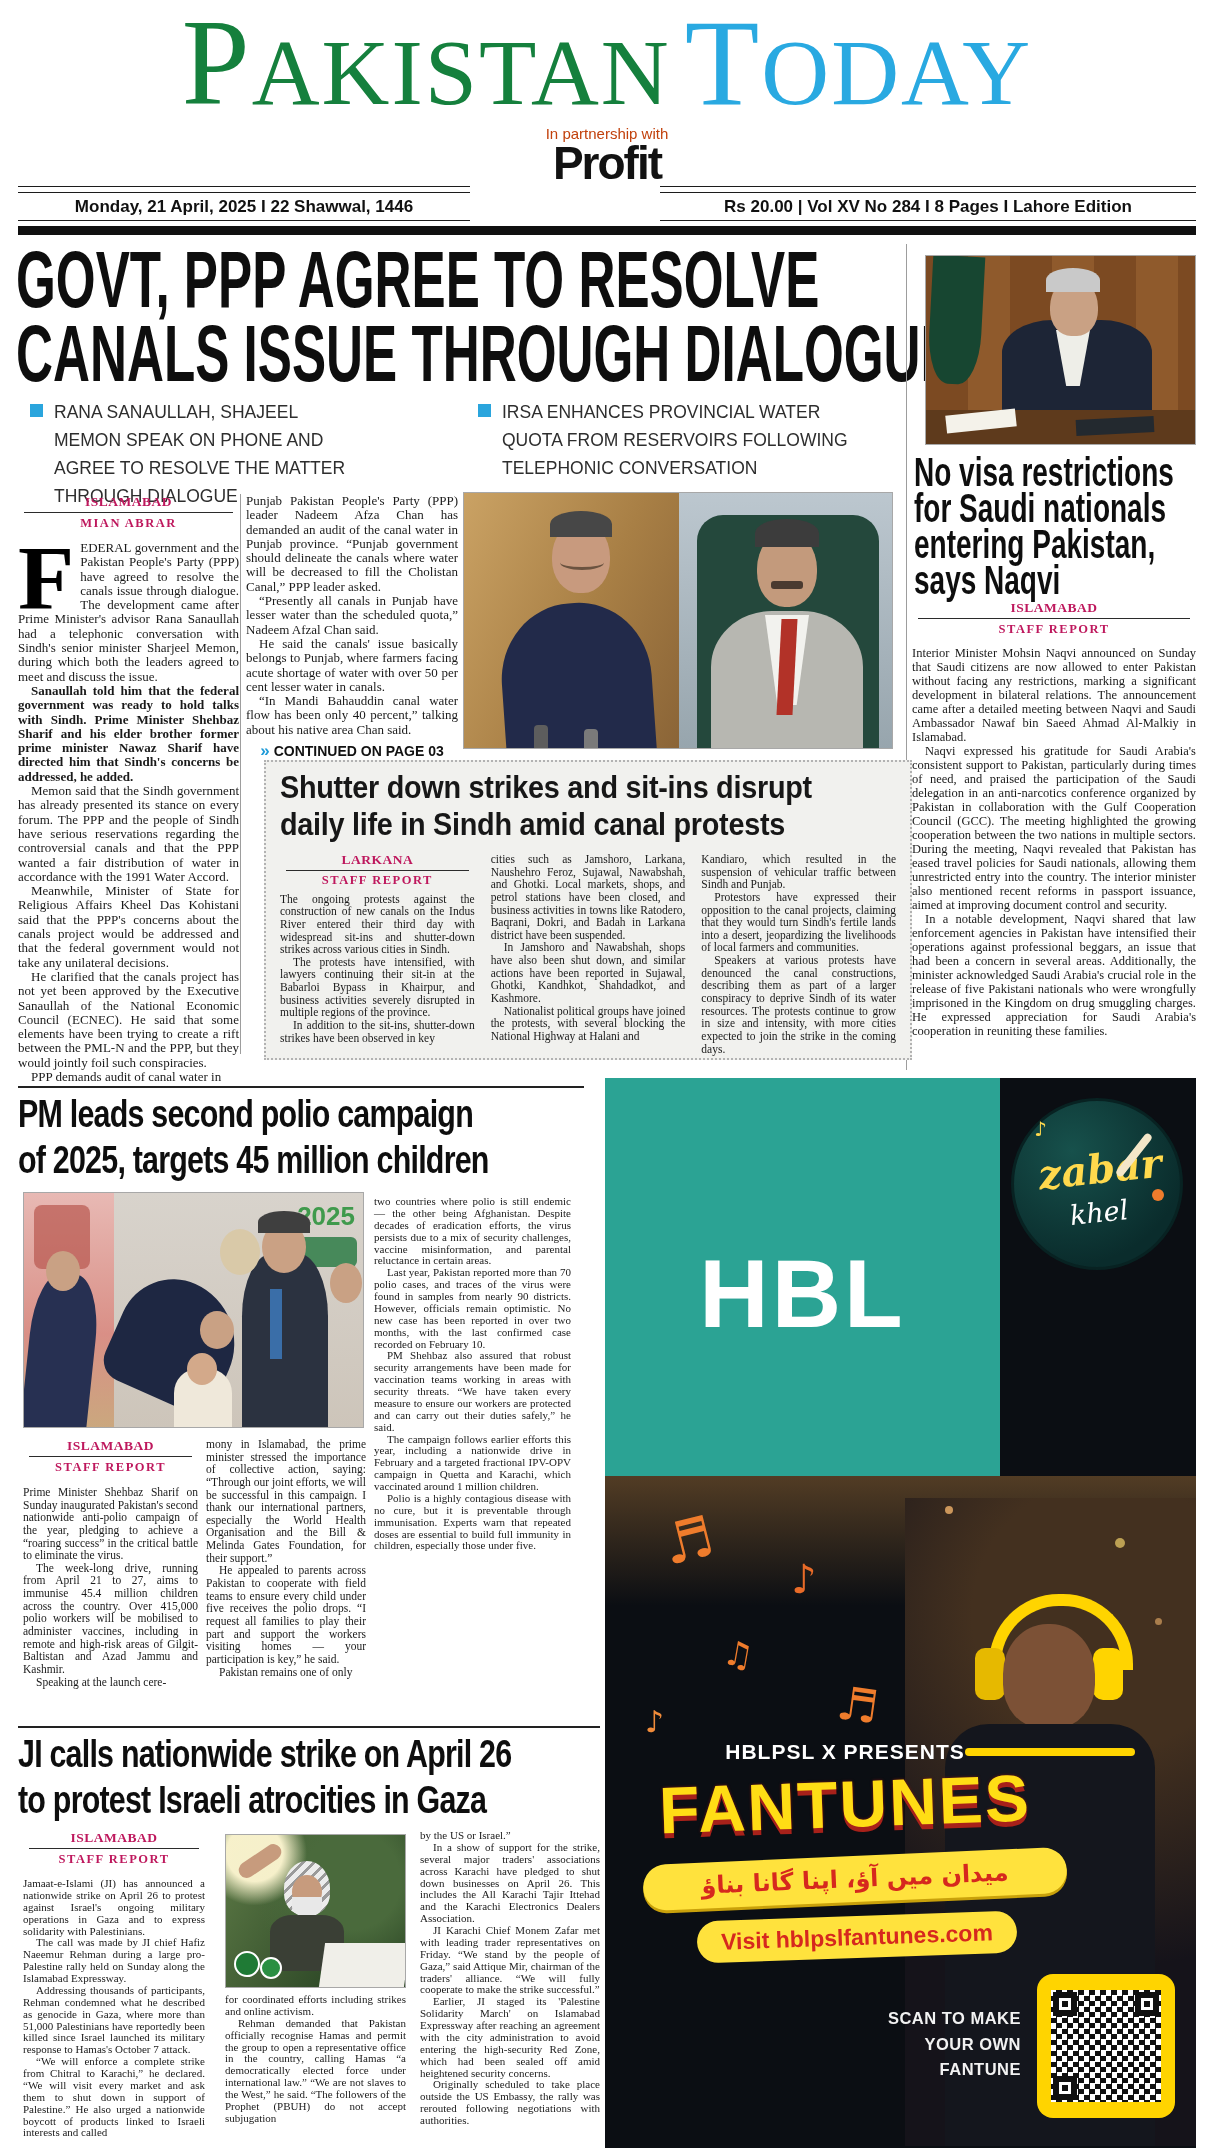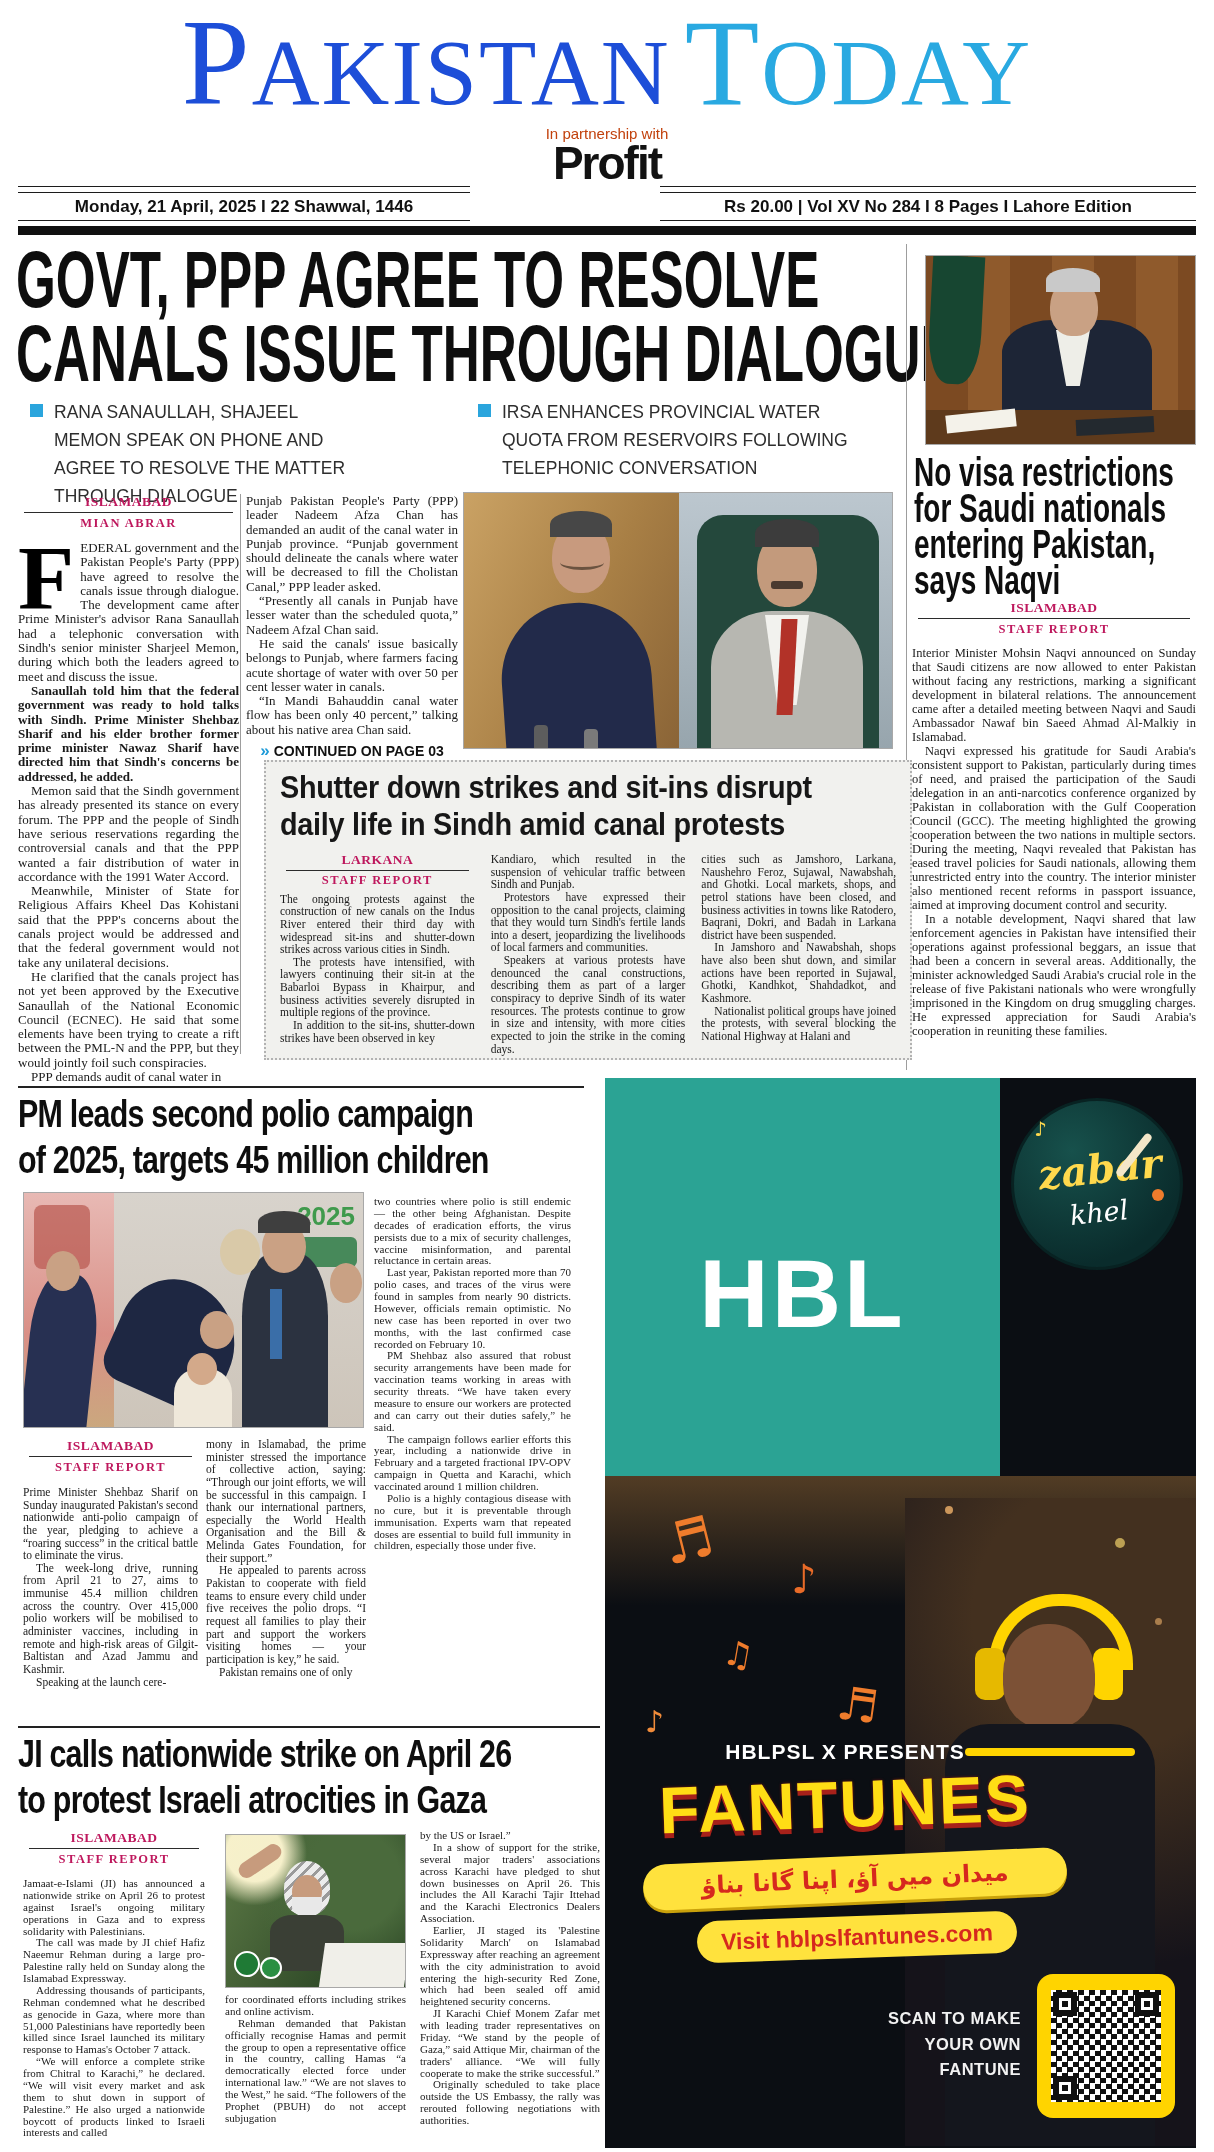--- a/index.html
+++ b/index.html
@@ -86,21 +86,21 @@
              repeating-conic-gradient(#101010 0 25%, #ffffff 0 50%);background-size:11px 11px;}
   .fm{position:absolute;width:24px;height:24px;border:6px solid #101010;background:#fff;box-sizing:border-box;}
   .fm::after{content:"";position:absolute;left:3px;top:3px;width:6px;height:6px;background:#101010;}
 </style>
 </head>
 <body>
 
 <div class="page">
 
   <div class="abs mast">
-    <span style="color:#1d4ed8;"><span class="mi">P</span><span class="mr">AKISTAN</span></span><span class="mw2" style="color:#29a9e1;"><span class="mi">T</span><span class="mr">ODAY</span></span>
+    <span style="color:#15803d;"><span class="mi">P</span><span class="mr">AKISTAN</span></span><span class="mw2" style="color:#29a9e1;"><span class="mi">T</span><span class="mr">ODAY</span></span>
   </div>
 
   <div class="abs partner">
     <div class="partner-label">In partnership with</div>
     <div class="profit">Profit</div>
   </div>
 
   <div class="abs datebar" style="left:18px;top:186px;width:452px;">
     <div class="rule2"></div>
     <div class="txt">Monday, 21 April, 2025 I 22 Shawwal, 1446</div>
@@ -230,30 +230,30 @@
           <div class="dl-by">STAFF REPORT</div>
         </div>
         <div class="plist" style="margin-top:5px;">
             <p>The ongoing protests against the construction of new canals on the Indus River entered their third day with widespread sit-ins and shutter-down strikes across various cities in Sindh.</p>
             <p>The protests have intensified, with lawyers continuing their sit-in at the Babarloi Bypass in Khairpur, and business activities severely disrupted in multiple regions of the province.</p>
             <p>In addition to the sit-ins, shutter-down strikes have been observed in key</p>
           </div>
       </div>
       <div>
         <div class="plist">
+            <p>cities such as Jamshoro, Larkana, Naushehro Feroz, Sujawal, Nawabshah, and Ghotki. Local markets, shops, and petrol stations have been closed, and business activities in towns like Ratodero, Baqrani, Dokri, and Badah in Larkana district have been suspended.</p>
+            <p>In Jamshoro and Nawabshah, shops have also been shut down, and similar actions have been reported in Sujawal, Ghotki, Kandhkot, Shahdadkot, and Kashmore.</p>
+            <p>Nationalist political groups have joined the protests, with several blocking the National Highway at Halani and</p>
+          </div>
+      </div>
+      <div>
+        <div class="plist">
             <p>Kandiaro, which resulted in the suspension of vehicular traffic between Sindh and Punjab.</p>
             <p>Protestors have expressed their opposition to the canal projects, claiming that they would turn Sindh's fertile lands into a desert, jeopardizing the livelihoods of local farmers and communities.</p>
             <p>Speakers at various protests have denounced the canal constructions, describing them as part of a larger conspiracy to deprive Sindh of its water resources. The protests continue to grow in size and intensity, with more cities expected to join the strike in the coming days.</p>
-          </div>
-      </div>
-      <div>
-        <div class="plist">
-            <p>cities such as Jamshoro, Larkana, Naushehro Feroz, Sujawal, Nawabshah, and Ghotki. Local markets, shops, and petrol stations have been closed, and business activities in towns like Ratodero, Baqrani, Dokri, and Badah in Larkana district have been suspended.</p>
-            <p>In Jamshoro and Nawabshah, shops have also been shut down, and similar actions have been reported in Sujawal, Ghotki, Kandhkot, Shahdadkot, and Kashmore.</p>
-            <p>Nationalist political groups have joined the protests, with several blocking the National Highway at Halani and</p>
           </div>
       </div>
     </div>
   </div>
 
   <div class="abs hrule" style="left:18px;top:1086px;width:566px;"></div>
 
   <div class="abs" style="left:18px;top:1094px;">
     <div style="height:46px;"><span class="sqz hl-geo">PM leads second polio campaign</span></div>
     <div style="height:46px;"><span class="sqz hl-geo">of 2025, targets 45 million children</span></div>
@@ -350,22 +350,22 @@
     <div class="plist">
         <p>for coordinated efforts including strikes and online activism.</p>
         <p>Rehman demanded that Pakistan officially recognise Hamas and permit the group to open a representative office in the country, calling Hamas “a democratically elected force under international law.” “We are not slaves to the West,” he said. “The followers of the Prophet (PBUH) do not accept subjugation</p>
       </div>
   </div>
 
   <div class="abs jt body11" style="left:420px;top:1830px;width:180px;">
     <div class="plist">
         <p>by the US or Israel.”</p>
         <p>In a show of support for the strike, several major traders' associations across Karachi have pledged to shut down businesses on April 26. This includes the All Karachi Tajir Ittehad and the Karachi Electronics Dealers Association.</p>
+        <p>JI Karachi Chief Monem Zafar met with leading trader representatives on Friday. “We stand by the people of Gaza,” said Attique Mir, chairman of the traders' alliance. “We will fully cooperate to make the strike successful.”</p>
         <p>Earlier, JI staged its 'Palestine Solidarity March' on Islamabad Expressway after reaching an agreement with the city administration to avoid entering the high-security Red Zone, which had been sealed off amid heightened security concerns.</p>
-        <p>JI Karachi Chief Monem Zafar met with leading trader representatives on Friday. “We stand by the people of Gaza,” said Attique Mir, chairman of the traders' alliance. “We will fully cooperate to make the strike successful.”</p>
         <p>Originally scheduled to take place outside the US Embassy, the rally was rerouted following negotiations with authorities.</p>
       </div>
   </div>
 
   <div class="abs ad" style="left:605px;top:1078px;width:591px;height:1070px;">
     <div class="teal" style="background:#2ba394;"></div>
     <div class="hbl-logo">HBL</div>
 
     <div class="badge">
       <div class="z1">zabar</div>

